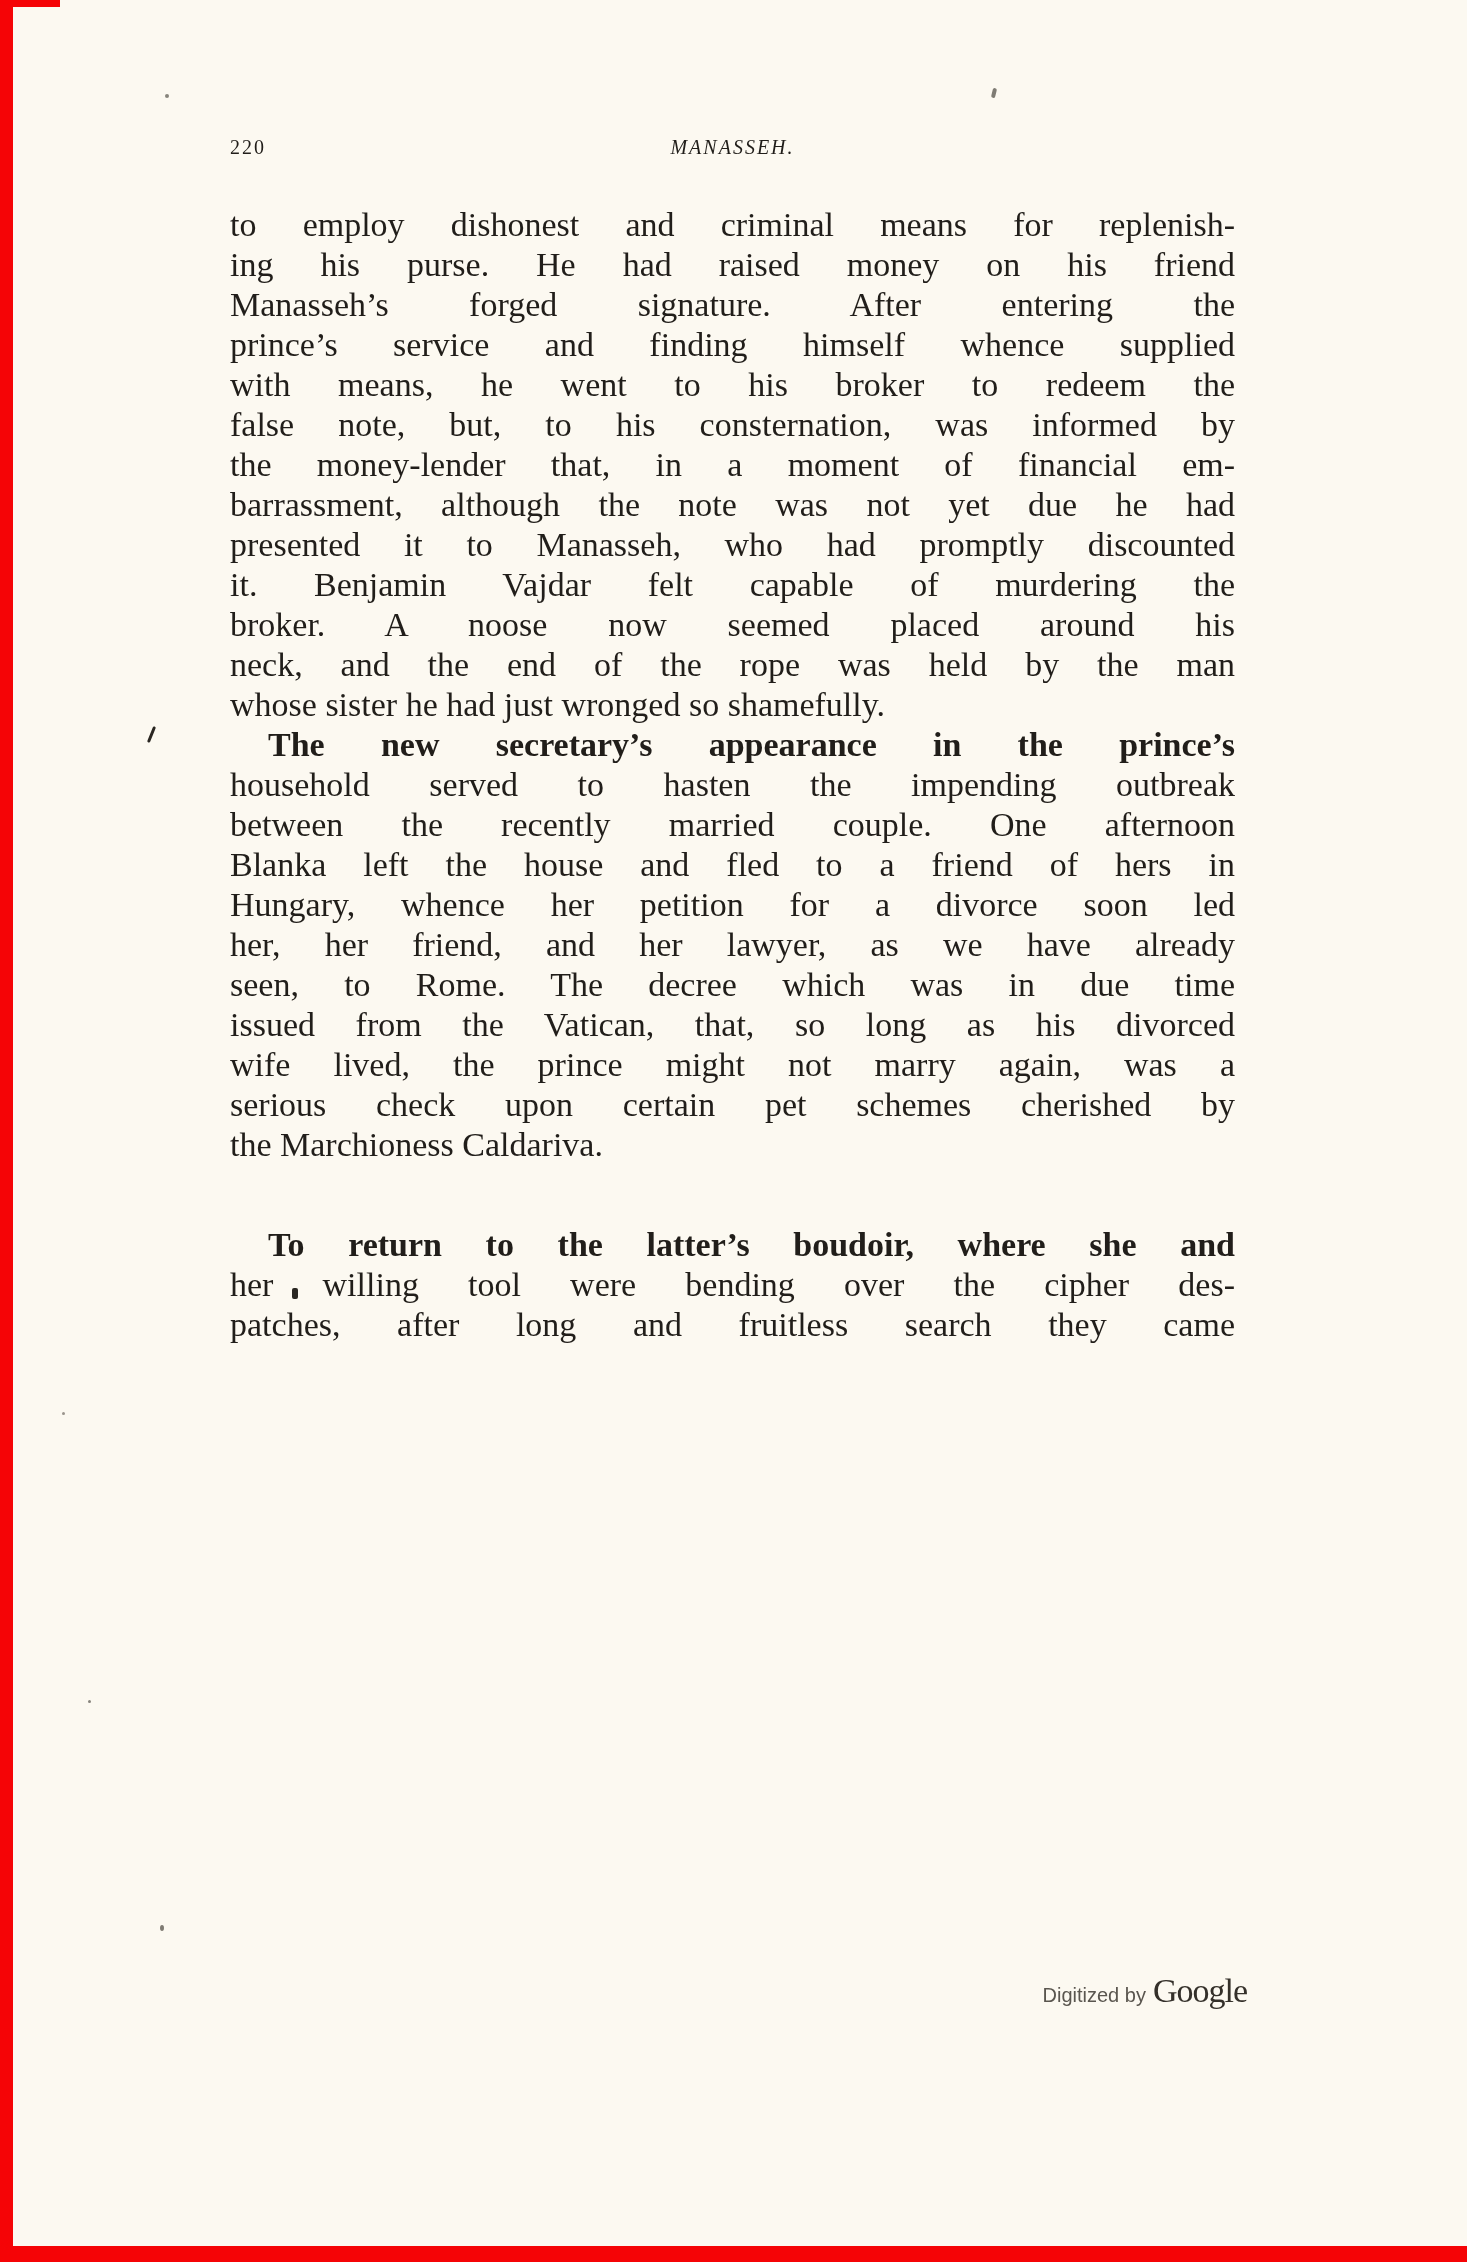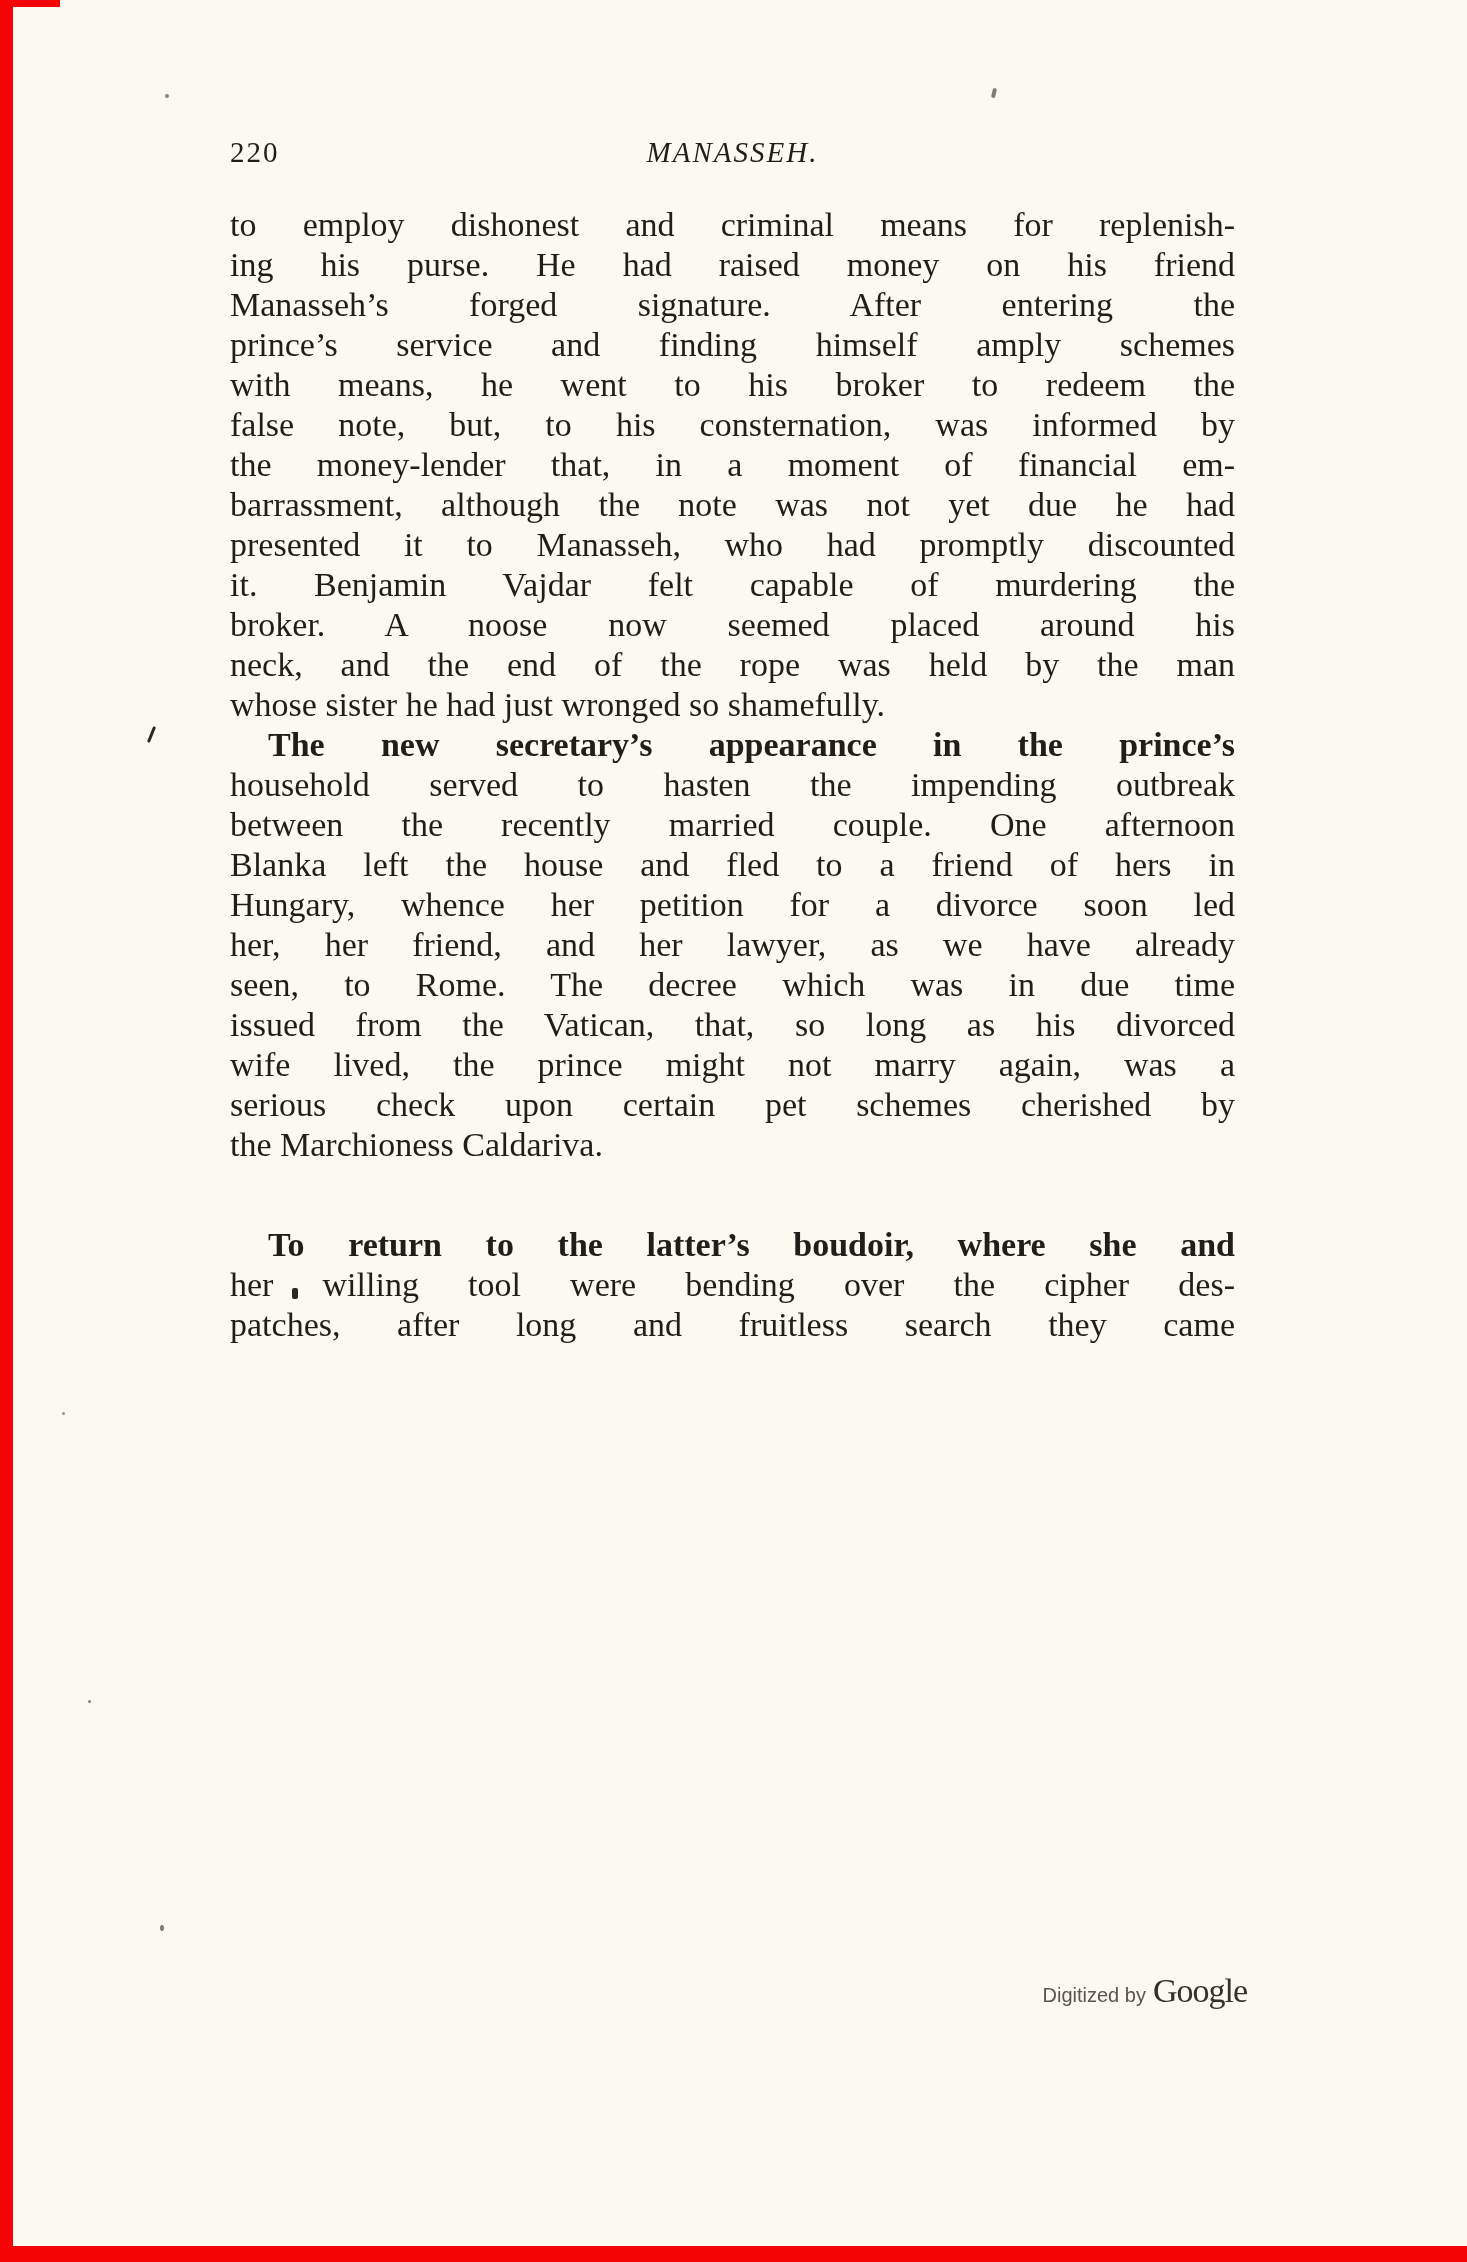--- a/index.html
+++ b/index.html
@@ -24,21 +24,21 @@
   .edge-left   { position:absolute; left:0; top:0; width:13px; height:100%; background:var(--edge-red); }
   .edge-bottom { position:absolute; left:0; bottom:0; width:100%; height:16px; background:var(--edge-red); }
   .edge-top    { position:absolute; left:0; top:0; width:60px; height:7px; background:var(--edge-red); }
 
   .header-row {
     position: absolute;
     top: 136px;
     left: 230px;
     width: 1005px;
     height: 40px;
-    font-size: 29px;
+    font-size: 20px;
   }
   .page-number {
     position: absolute;
     left: 0;
     top: 0;
     letter-spacing: 2px;
   }
   .running-title {
     position: absolute;
     left: 0;
@@ -108,21 +108,21 @@
   <div class="header-row">
     <span class="page-number">220</span>
     <span class="running-title">MANASSEH.</span>
   </div>
 
   <div class="text-body">
       <div class="paragraph">
         <div class="line">to employ dishonest and criminal means for replenish-</div>
         <div class="line">ing his purse. He had raised money on his friend</div>
         <div class="line">Manasseh’s forged signature. After entering the</div>
-        <div class="line">prince’s service and finding himself amply schemes</div>
+        <div class="line">prince’s service and finding himself whence supplied</div>
         <div class="line">with means, he went to his broker to redeem the</div>
         <div class="line">false note, but, to his consternation, was informed by</div>
         <div class="line">the money-lender that, in a moment of financial em-</div>
         <div class="line">barrassment, although the note was not yet due he had</div>
         <div class="line">presented it to Manasseh, who had promptly discounted</div>
         <div class="line">it. Benjamin Vajdar felt capable of murdering the</div>
         <div class="line">broker. A noose now seemed placed around his</div>
         <div class="line">neck, and the end of the rope was held by the man</div>
         <div class="line last">whose sister he had just wronged so shamefully.</div>
       </div>

